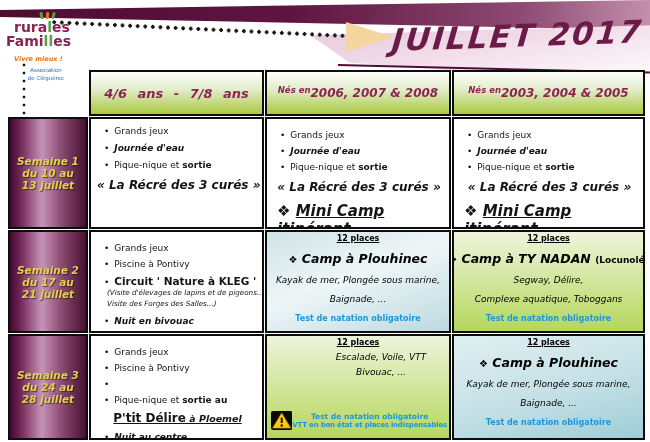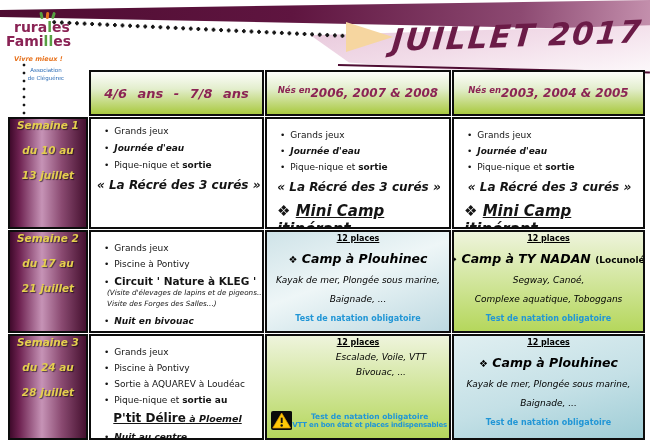--- a/index.html
+++ b/index.html
@@ -76,22 +76,22 @@
     color:var(--header_text_purple,#8b2453); font-weight:bold; font-style:italic;
     display:flex; flex-direction:row; align-items:center; justify-content:center;
   }
   .hdr .one { font-size:13px; word-spacing:6px; }
   .hdr .nes { font-size:8.5px; margin-bottom:7px; }
   .hdr .years { font-size:12px; }
 
   .week {
     background:linear-gradient(90deg,#3f0a2b 0%,#6d2150 12%,#c693b6 42%,#8a4a71 68%,#45102f 100%);
     color:var(--week_yellow,#e5cf4e); font-weight:bold; font-style:italic;
-    display:flex; flex-direction:column; align-items:center; 
-    gap:13px; font-size:10.5px; text-shadow:1px 1px 1px rgba(0,0,0,.55);
+    display:flex; flex-direction:column; align-items:center; justify-content:center;
+    font-size:10.5px; text-shadow:1px 1px 1px rgba(0,0,0,.55);
   }
 
   .body-cell { padding:5px 4px 3px 6px; color:#141414; }
   .bl { display:flex; align-items:baseline; gap:5px; padding-left:7px; font-size:9px; margin-top:7px; }
   .bl:first-child { margin-top:2px; }
   .bl .bullet { font-size:9px; }
   .b { font-weight:bold; }
   .bi { font-weight:bold; font-style:italic; }
   .recre { text-align:center; font-size:12px; font-weight:bold; font-style:italic; margin-top:8px; white-space:nowrap; }
   .minicamp { padding-left:4px; font-size:15px; font-weight:bold; font-style:italic; margin-top:8px; }
@@ -250,42 +250,41 @@
     <div class="cell camp blue">
       <div class="places">12 places</div>
       <div class="camp-title"><span class="diam">❖</span> <span>Camp à Plouhinec</span></div>
       <div class="act">Kayak de mer, Plongée sous marine,</div>
       <div class="act">Baignade, ...</div>
       <div class="warnnote">Test de natation obligatoire</div>
     </div>
     <div class="cell camp green">
       <div class="places">12 places</div>
       <div class="camp-title"><span class="diam">❖</span> <span>Camp à TY NADAN</span> <span class="suffix">(Locunolé)</span></div>
-      <div class="act">Segway, Canoé,</div>
+      <div class="act">Segway, Délire,</div>
       <div class="act">Complexe aquatique, Toboggans</div>
       <div class="warnnote">Test de natation obligatoire</div>
     </div>
 
     <div class="cell week">
       <div>Semaine 3</div>
       <div>du 24 au</div>
       <div>28 juillet</div>
     </div>
     <div class="cell body-cell tight">
       <div class="bl">
           <span class="bullet">•</span>
           <span>Grands jeux</span>
         </div>
       <div class="bl">
           <span class="bullet">•</span>
           <span>Piscine à Pontivy</span>
         </div>
       <div class="bl">
           <span class="bullet">•</span>
-          <span>Sortie à AQUAREV à Loudéac</span>
         </div>
       <div class="bl">
           <span class="bullet">•</span>
           <span><span>Pique-nique et </span><span class="b">sortie au</span></span>
         </div>
       <div class="ptit"><span class="big">P'tit Délire</span><span class="pl"> à Ploemel</span></div>
       <div class="bl">
           <span class="bullet">•</span>
           <span class="bi">Nuit au centre</span>
         </div>

